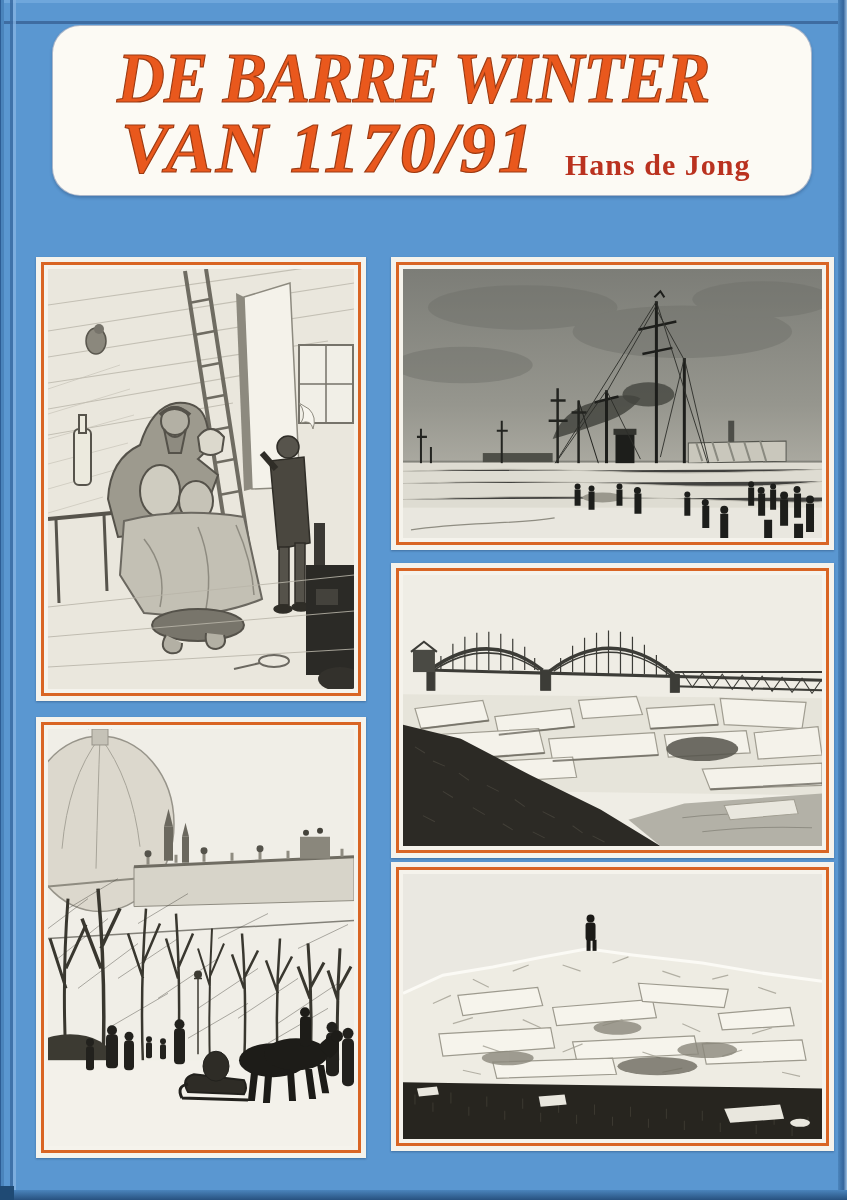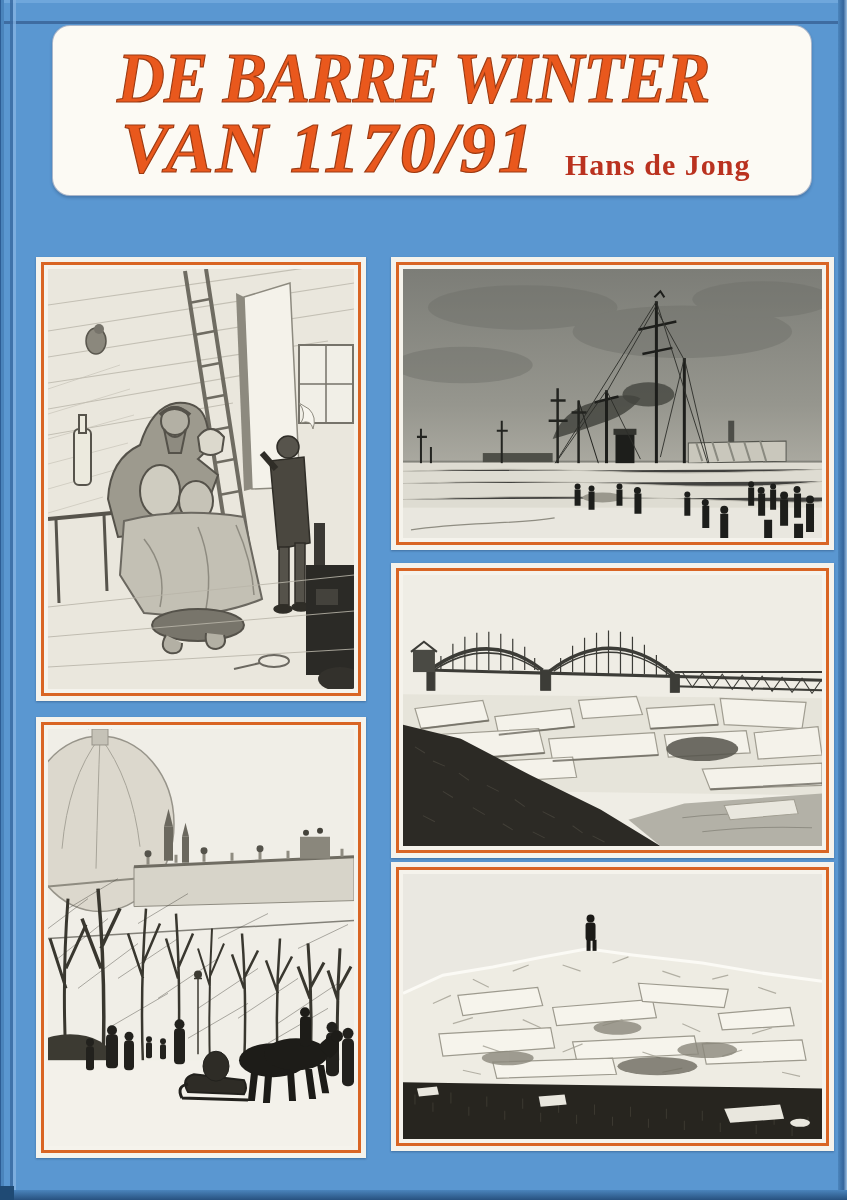--- a/index.html
+++ b/index.html
@@ -16,21 +16,21 @@
   .edge-left-dark{top:0;left:0;width:1px;height:100%;background:#2d5d95;}
   .groove-dark{top:0;left:10px;width:3px;height:100%;background:#3b6ba2;opacity:.85;}
   .groove-light{top:0;left:13px;width:3px;height:100%;background:#84b3e1;opacity:.8;}
   .edge-right{top:0;right:0;width:9px;height:100%;background:linear-gradient(to right,#4c86bd,#35659c 60%,#9fc2e4);}
   .edge-bottom{bottom:0;left:0;width:100%;height:10px;background:linear-gradient(#4a84bc,#27517f);}
   .corner-bl{bottom:0;left:0;width:14px;height:14px;background:#1f4a74;}
   
   .title-panel{
     left:52px;top:25px;width:760px;height:171px;
     background:#fcfaf4;border:1px solid rgba(70,100,150,.45);
-    border-radius:18px;box-sizing:border-box;
+    border-radius:28px;box-sizing:border-box;
     box-shadow:0 2px 3px rgba(20,40,70,.25);
   }
   .title-line1,.title-line2{
     position:absolute;white-space:nowrap;line-height:1;
     font-weight:bold;font-style:italic;font-size:72px;
     color:#e9581d;-webkit-text-stroke:1.2px #9c3a12;
   }
   .title-line1{left:64px;top:16px;transform:scaleX(.92);transform-origin:left top;letter-spacing:-1px;}
   .title-line2{left:68px;top:86px;letter-spacing:2px;}
   .author{

